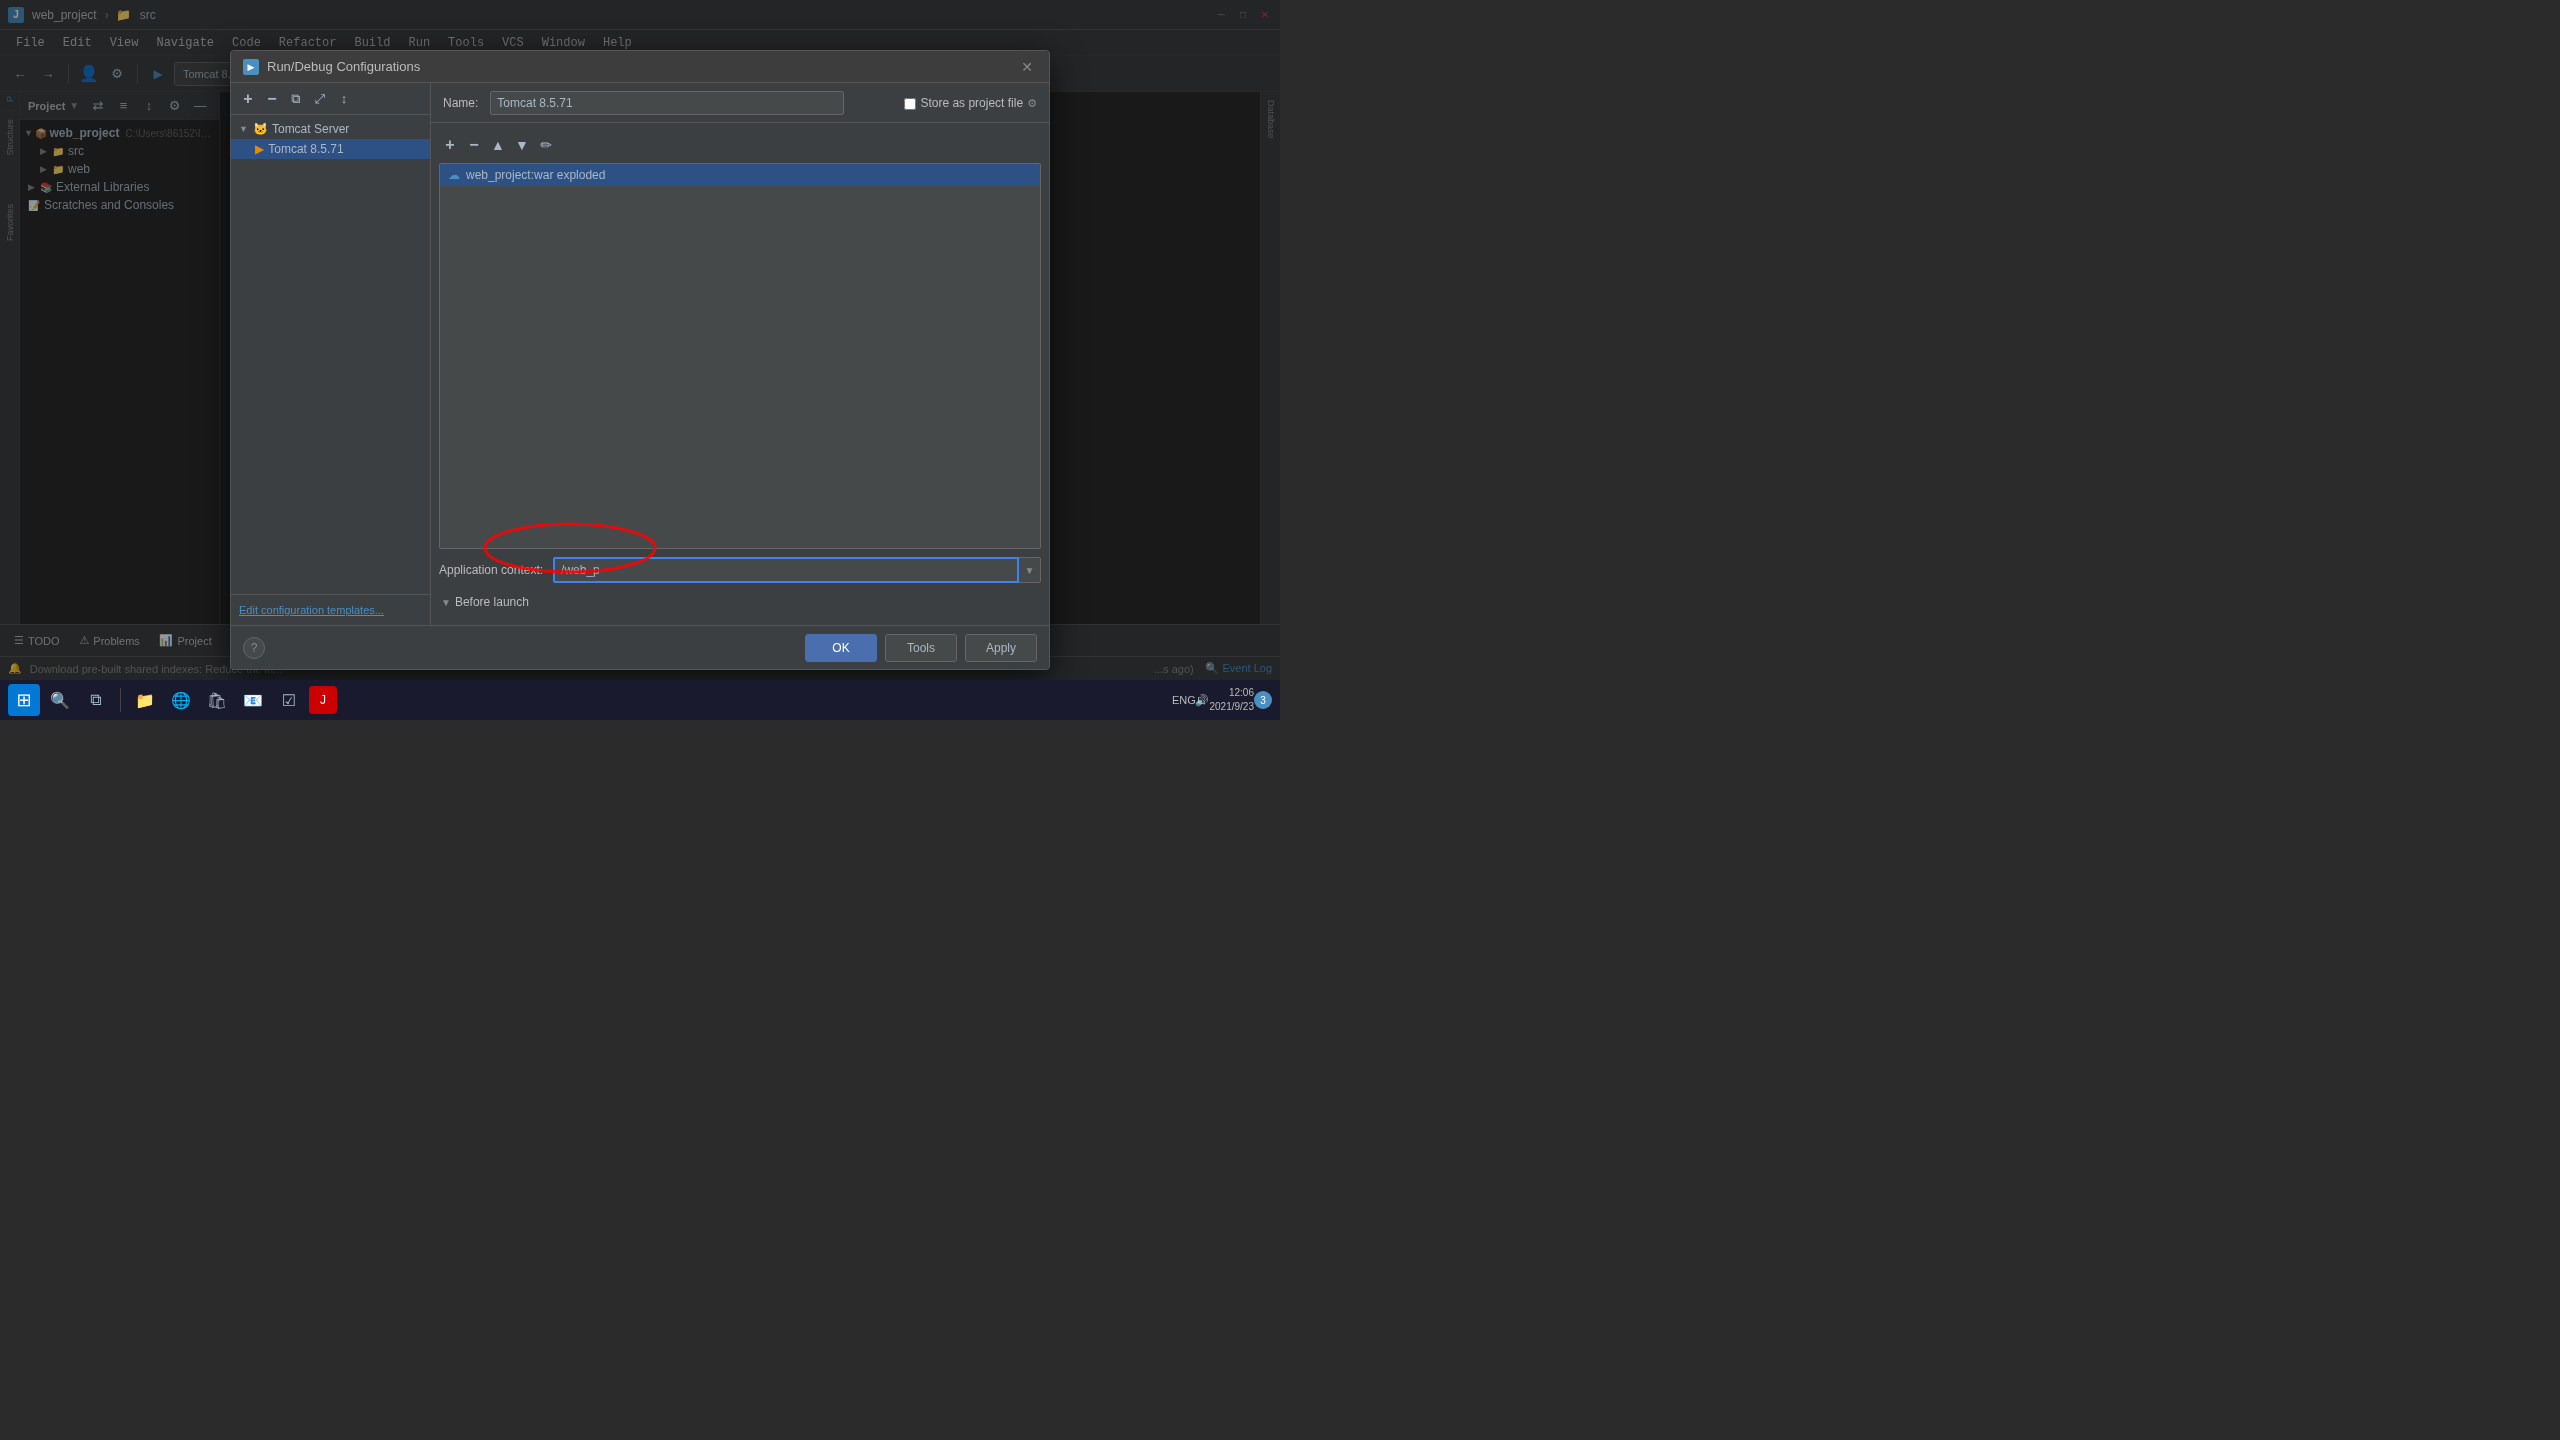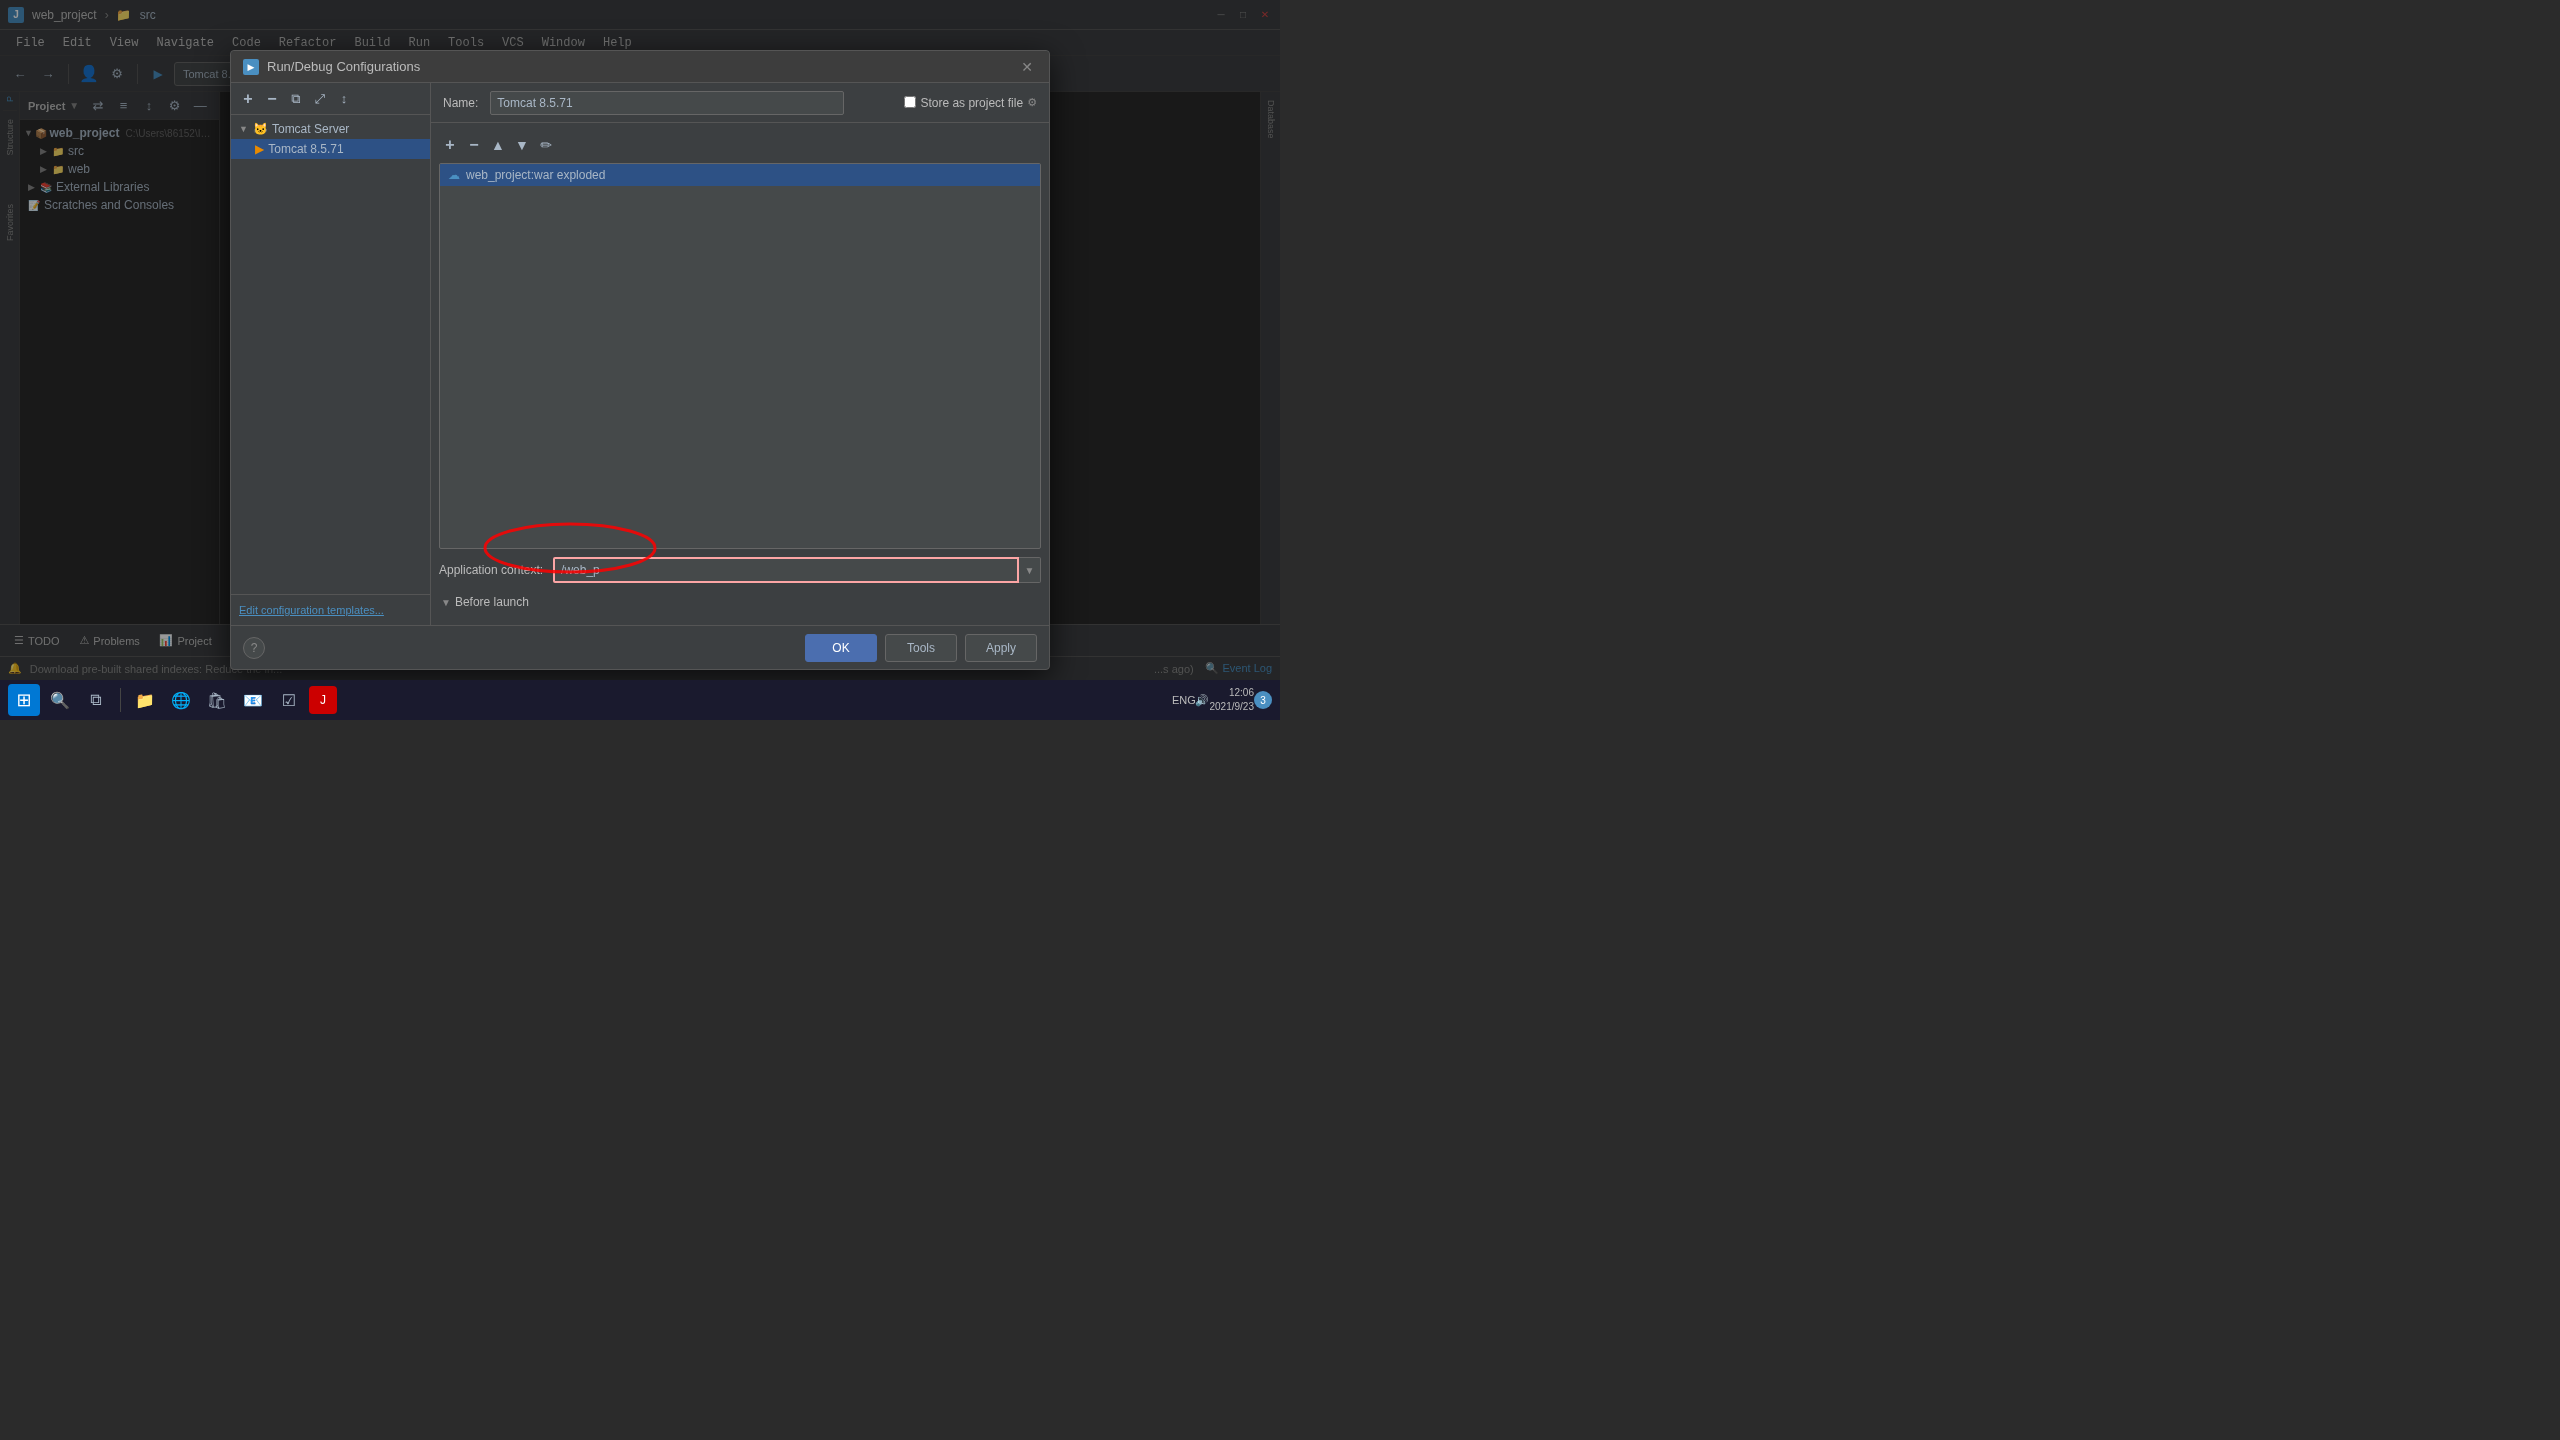--- a/index.html
+++ b/index.html
@@ -317,21 +317,21 @@
       background: #45494a;
       border: 1px solid #666;
       color: #a9b7c6;
       font-size: 12px;
       padding: 0 6px;
       border-radius: 2px;
       outline: none;
     }
 
     .store-project-label {
-      display: flex;align-items:flex-start;gap:4px;
+      display: flex;align-items:flex-end;gap:4px;
       font-size: 12px; color: #bbb; cursor: pointer;
       white-space: nowrap;
       padding-left: 48px;
     }
     .store-project-cb {
       width: 12px; height: 12px;
     }
 
     
     .deploy-content {
@@ -386,21 +386,21 @@
     }
     .app-context-input-wrap {
       display: flex;
       flex: 1;
       position: relative;
     }
     .app-context-input {
       flex: 1;
       height: 26px;
       background: #45494a;
-      border: 2px solid #fca5a5;
+      border: 2px solid #3b82f6;
       color: #a9b7c6;
       font-size: 12px;
       padding: 0 24px 0 6px;
       border-radius: 2px 0 0 2px;
       outline: none;
     }
     .app-context-dropdown {
       width: 22px;
       height: 26px;
       background: #45494a;

